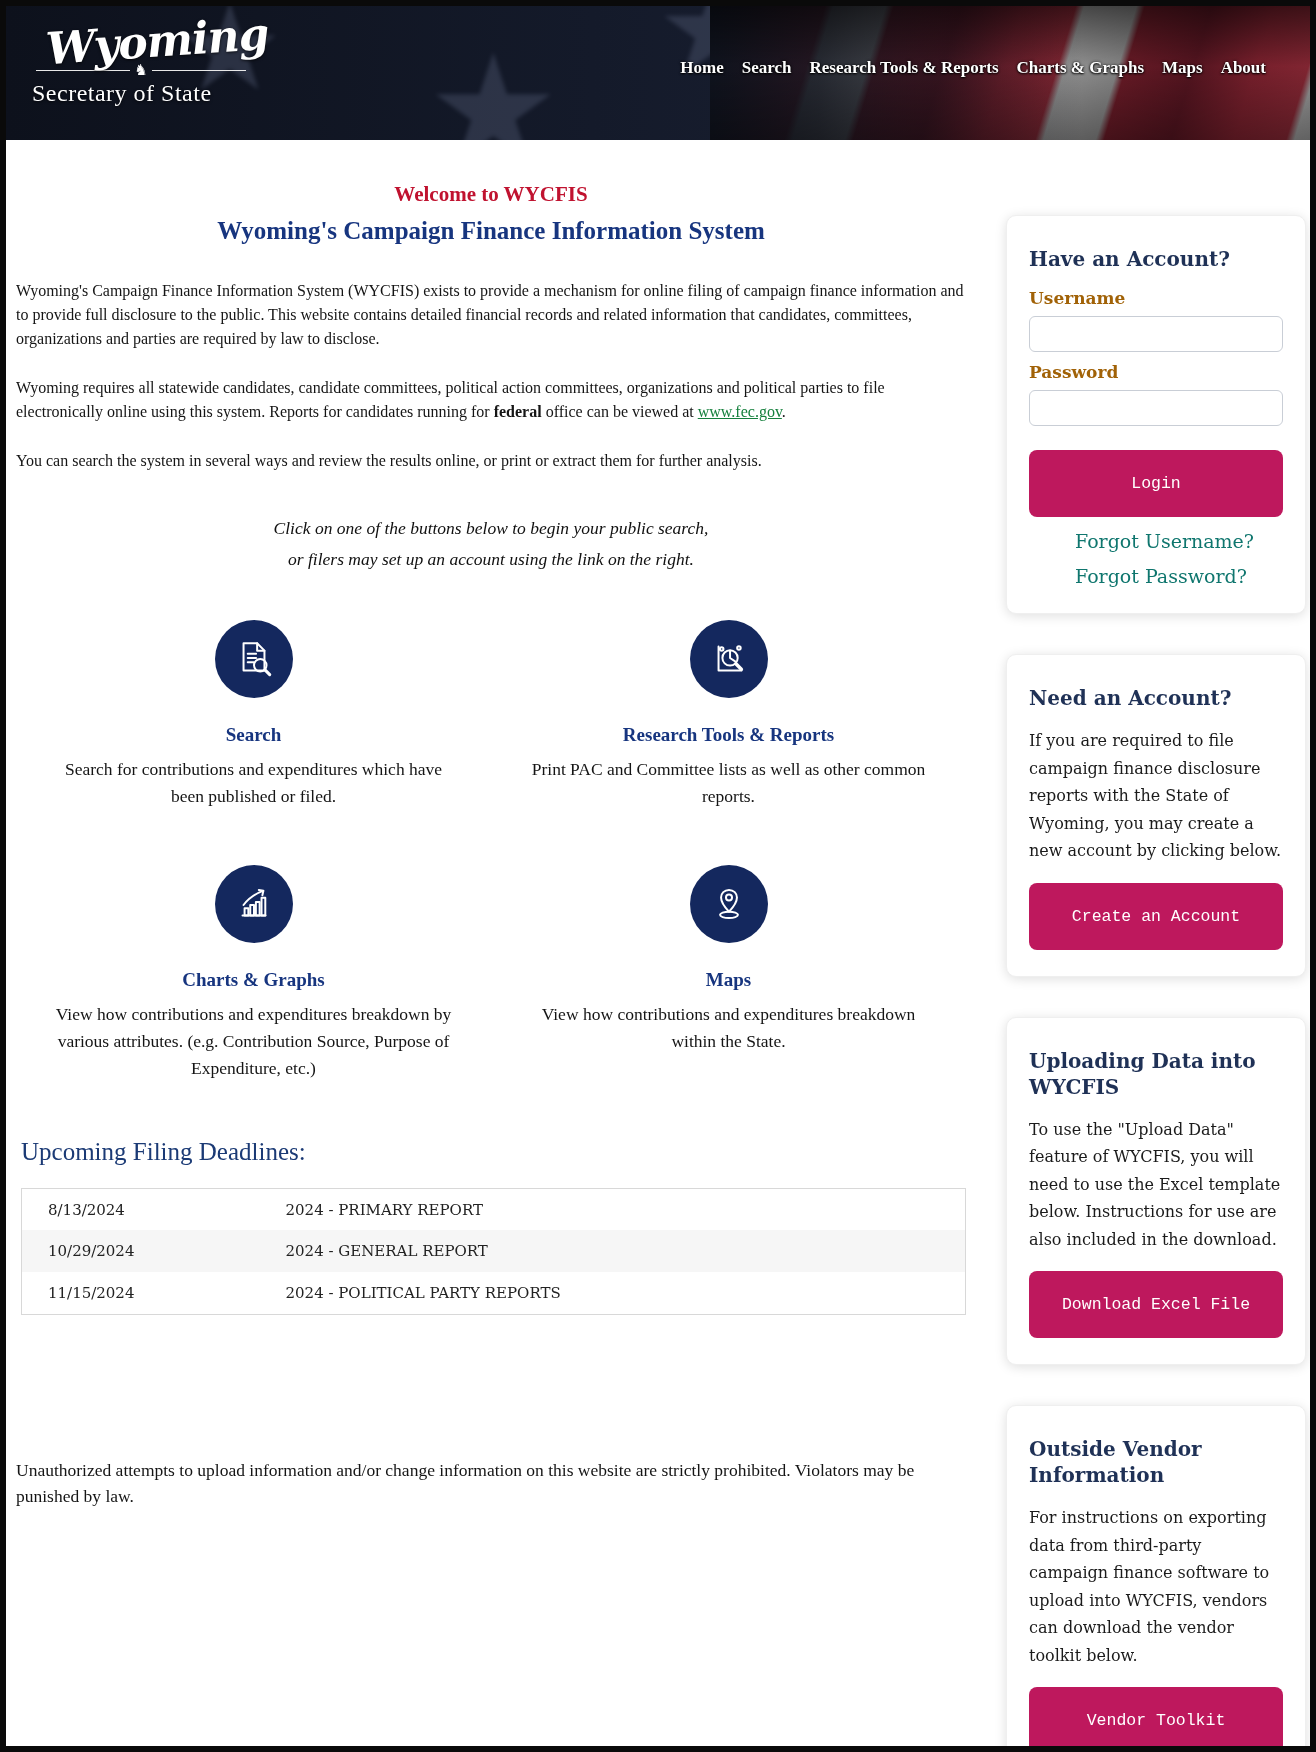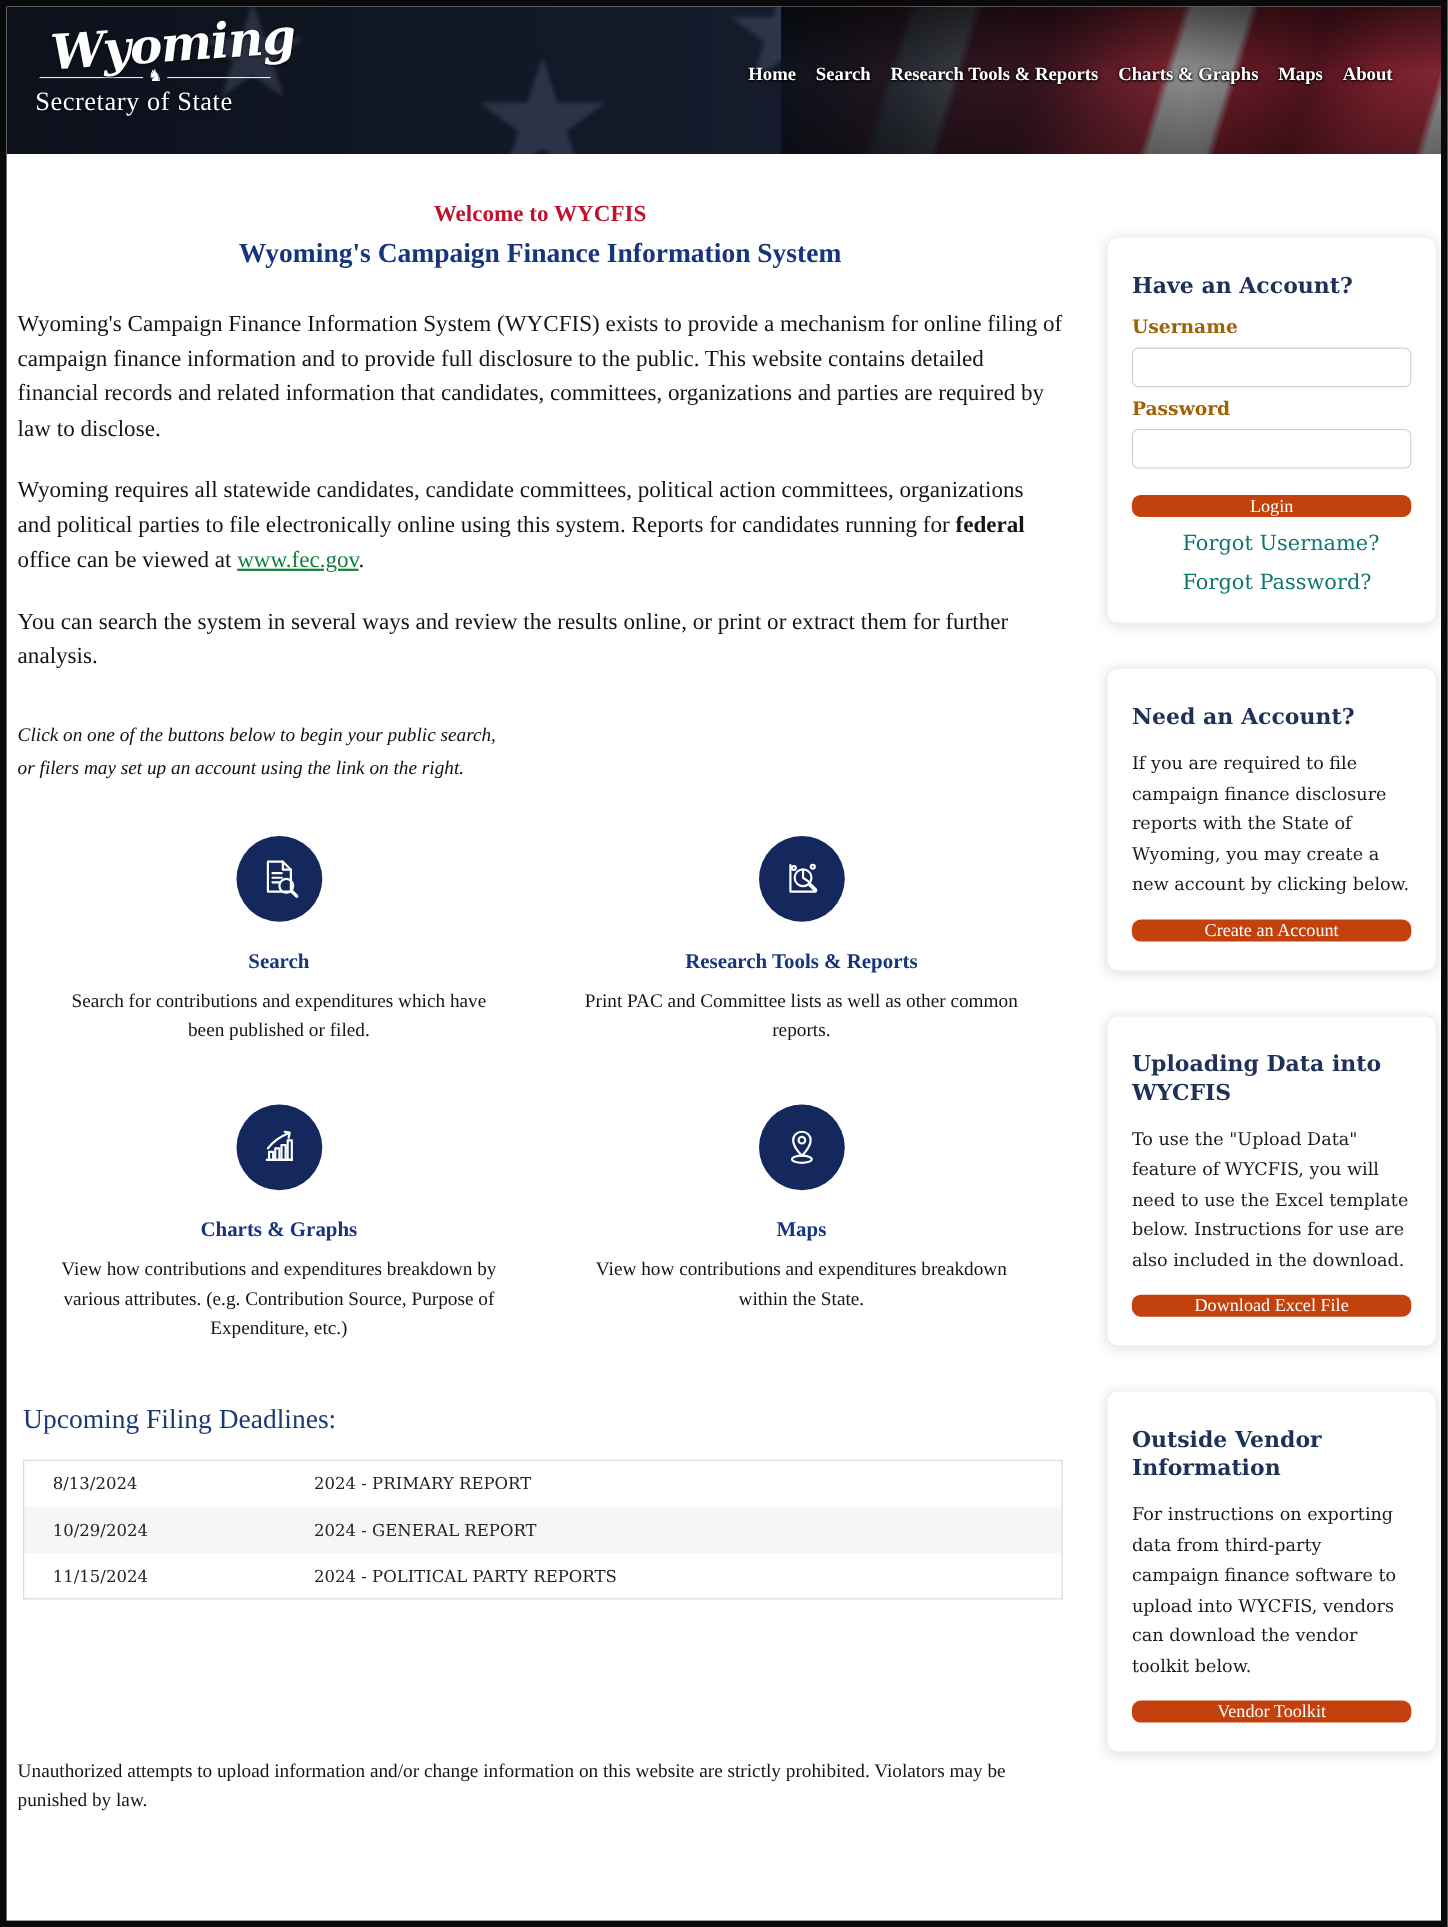--- a/index.html
+++ b/index.html
@@ -66,25 +66,25 @@
   .row { display:flex; flex:1 1 auto; padding: 42px 12px 0 10px; align-items:flex-start; }
   .main { width: 950px; flex:0 0 auto; }
   .aside { width: 300px; flex:0 0 auto; margin-left: 40px; margin-top: 33px; }
 
   .title-red {
     text-align:center; color:#c0122f; font-size:21px; font-weight:bold; margin-bottom:10px;
   }
   .title-navy {
     text-align:center; color:#17357f; font-size:25px; font-weight:bold; margin-bottom:34px;
   }
-  .main p.body { font-size:21px; line-height:1.5; margin-bottom:25px; color:#151515;font-family:Liberation Serif, serif; }
+  .main p.body { font-size:16px; line-height:1.5; margin-bottom:25px; color:#151515;font-family:Liberation Serif, serif; }
   .main p.body b { font-weight:bold; }
   a.inline-link { color:#15803d; text-decoration:underline; cursor:pointer; }
   .instructions {
-    font-style:italic; font-size:17.5px; line-height:1.75;
+    text-align:center; font-style:italic; font-size:17.5px; line-height:1.75;
     margin-top: 40px; color:#101010;
   }
   
   .tiles {
     display:grid; grid-template-columns: 1fr 1fr; margin-top: 46px; row-gap: 54px;
     text-align:center;
   }
   .tile .circle {
     width:78px; height:78px; border-radius:50%; background:#14285e;
     display:flex; align-items:center; justify-content:center; margin:0 auto; cursor:pointer;
@@ -111,22 +111,22 @@
     font-family:"DejaVu Serif", serif;
   }
   .card h2 { color:#1f3156; font-size:20px; font-weight:bold; line-height:1.3; margin-bottom:16px; }
   .card .ctext { font-size:16px; line-height:1.72; color:#1b1b1b; margin-bottom:18px; }
   .card label { display:block; font-weight:bold; font-size:17px; color:#a16207; margin:10px 0 8px; }
   .card input {
     width:100%; height:36px; border:1px solid #c9ced6; border-radius:6px;
     font-family:"DejaVu Serif", serif; font-size:15px; padding:0 8px; outline:none;
   }
   .btn {
-    display:block; width:100%; background:#c2410c; color:#fff; border:none;
-    border-radius:8px; padding:0 0; font-family:Liberation Serif, serif;
+    display:block; width:100%; background:#be185d; color:#fff; border:none;
+    border-radius:8px; padding:24px 0; font-family:Liberation Mono, monospace;
     font-size:16.5px; text-align:center; cursor:pointer; margin-top:6px;
   }
   .card .btn.login { margin-top:24px; }
   .flink { display:block; color:#0f766e; font-size:19px; text-decoration:none; margin-top:13px; cursor:pointer;margin-left:46px; }
 </style>
 </head>
 <body>
 
 <div class="page">
 

